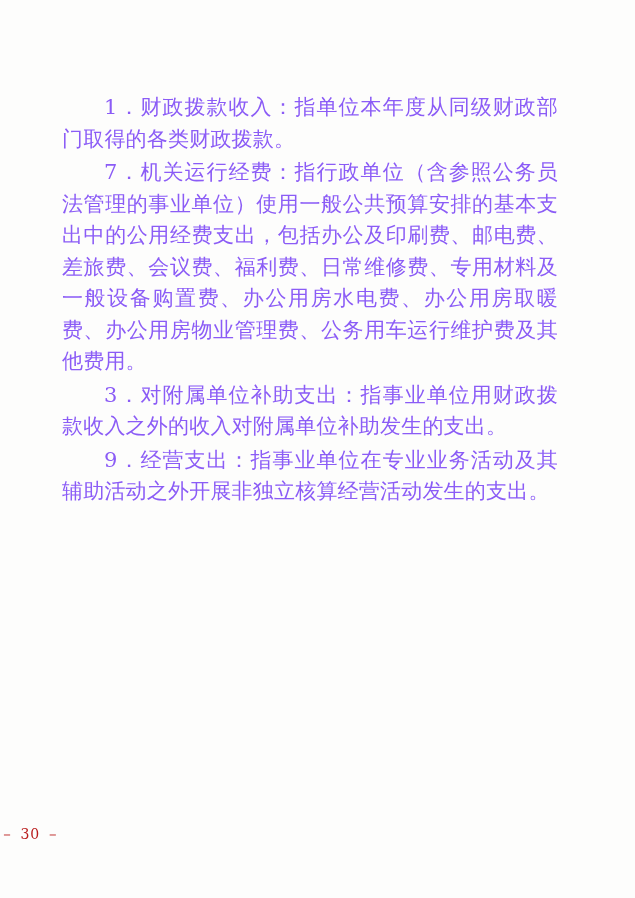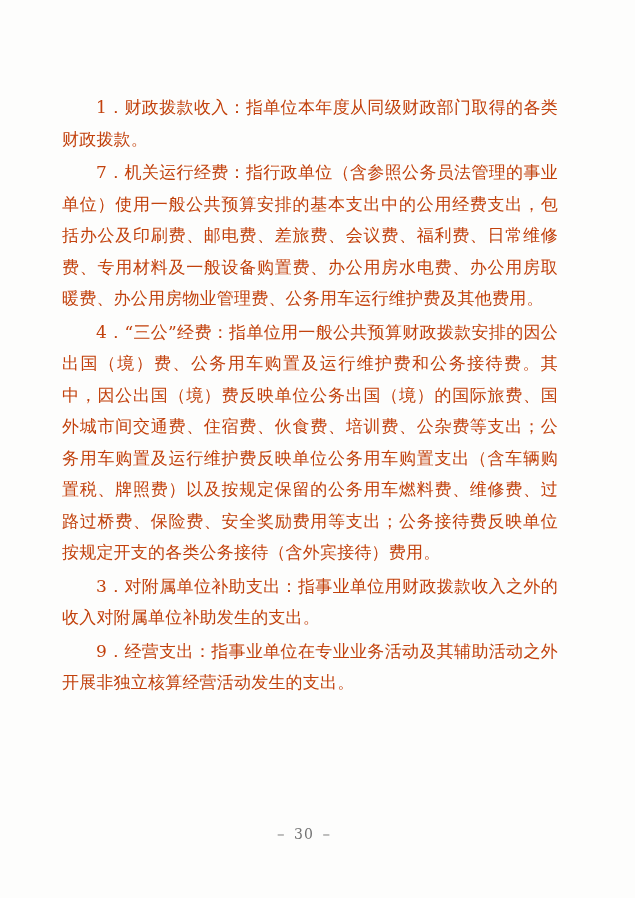--- a/index.html
+++ b/index.html
@@ -24,44 +24,43 @@
     background: #fdfdfc;
   }
   .content {
     position: absolute;
     left: 62px;
     top: 92px;
     width: 512px;
   }
   .para {
     margin: 0 16px 2px 0;
-    font-size: 17px;
+    font-size: 21px;
     line-height: 31.5px;
     text-align: justify;
     text-justify: inter-ideograph;
     text-indent: 2em;
     letter-spacing: 0.2px;
-    color: #c2410c;
+    color: #8b5cf6;
   }
   .page-number {
     position: absolute;
     left: 0;
     top: 826px;
     width: 608px;
-    text-align: center;
+    text-align: left;
     font-size: 14px;
-    color: #737373;
+    color: #b91c1c;
     letter-spacing: 1px;
   }
 </style>
 </head>
 <body>
 
 <div class="page">
   <div class="content">
     <p class="para">1．财政拨款收入：指单位本年度从同级财政部门取得的各类财政拨款。</p>
     <p class="para">7．机关运行经费：指行政单位（含参照公务员法管理的事业单位）使用一般公共预算安排的基本支出中的公用经费支出，包括办公及印刷费、邮电费、差旅费、会议费、福利费、日常维修费、专用材料及一般设备购置费、办公用房水电费、办公用房取暖费、办公用房物业管理费、公务用车运行维护费及其他费用。</p>
-    <p class="para">4．“三公”经费：指单位用一般公共预算财政拨款安排的因公出国（境）费、公务用车购置及运行维护费和公务接待费。其中，因公出国（境）费反映单位公务出国（境）的国际旅费、国外城市间交通费、住宿费、伙食费、培训费、公杂费等支出；公务用车购置及运行维护费反映单位公务用车购置支出（含车辆购置税、牌照费）以及按规定保留的公务用车燃料费、维修费、过路过桥费、保险费、安全奖励费用等支出；公务接待费反映单位按规定开支的各类公务接待（含外宾接待）费用。</p>
     <p class="para">3．对附属单位补助支出：指事业单位用财政拨款收入之外的收入对附属单位补助发生的支出。</p>
     <p class="para">9．经营支出：指事业单位在专业业务活动及其辅助活动之外开展非独立核算经营活动发生的支出。</p>
   </div>
   <div class="page-number">－ 30 －</div>
 </div>
 
 </body></html>

